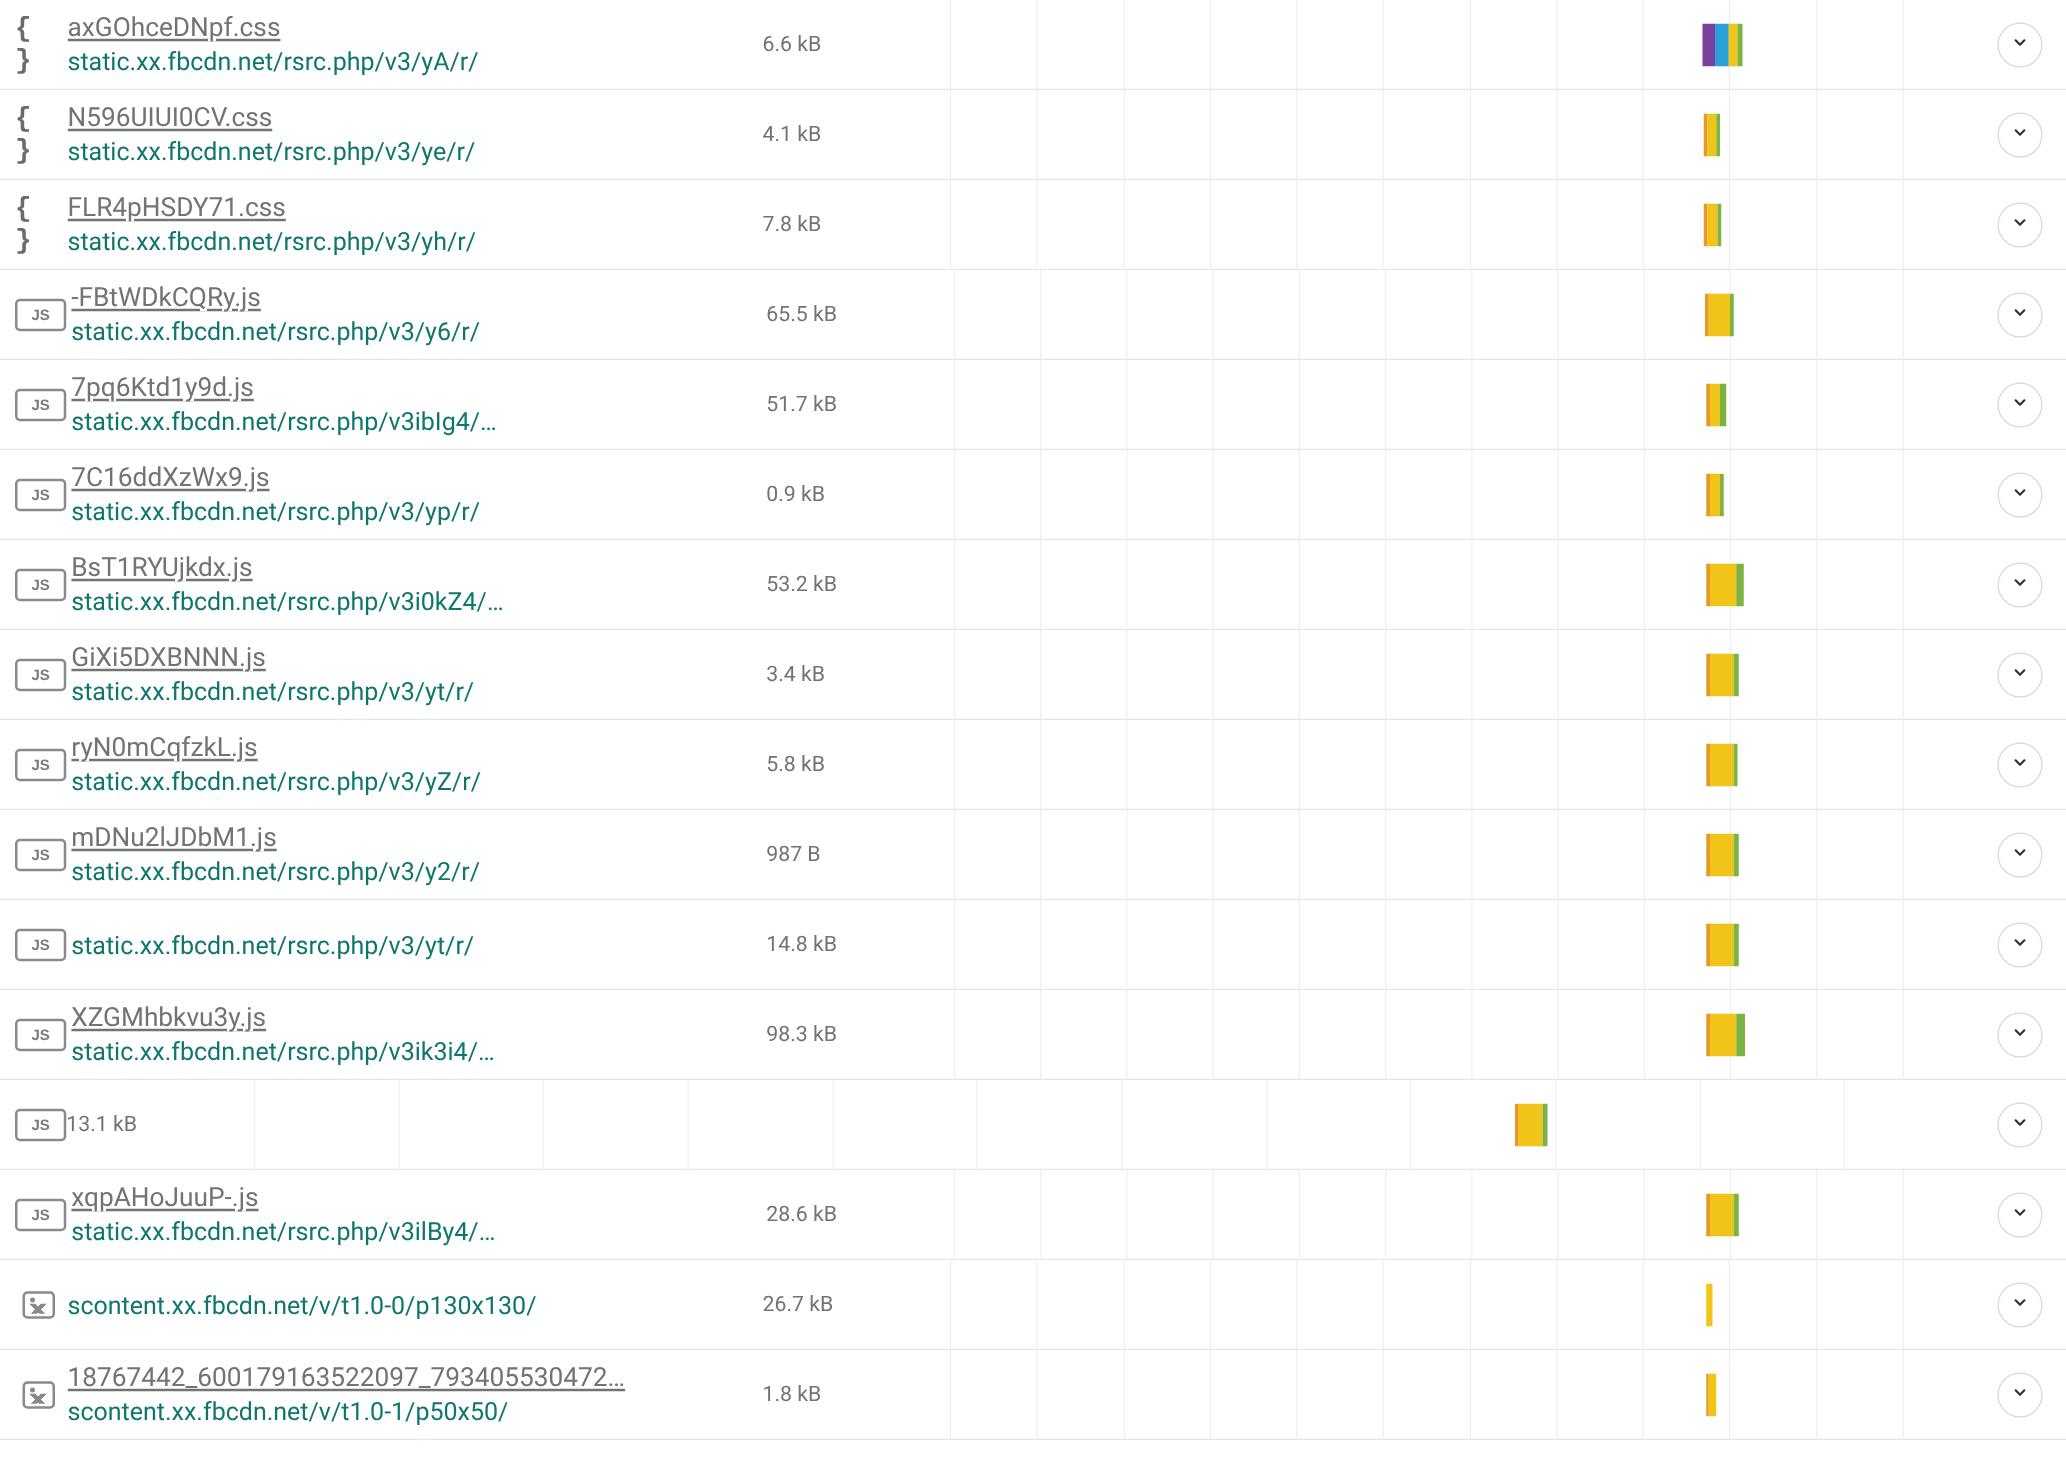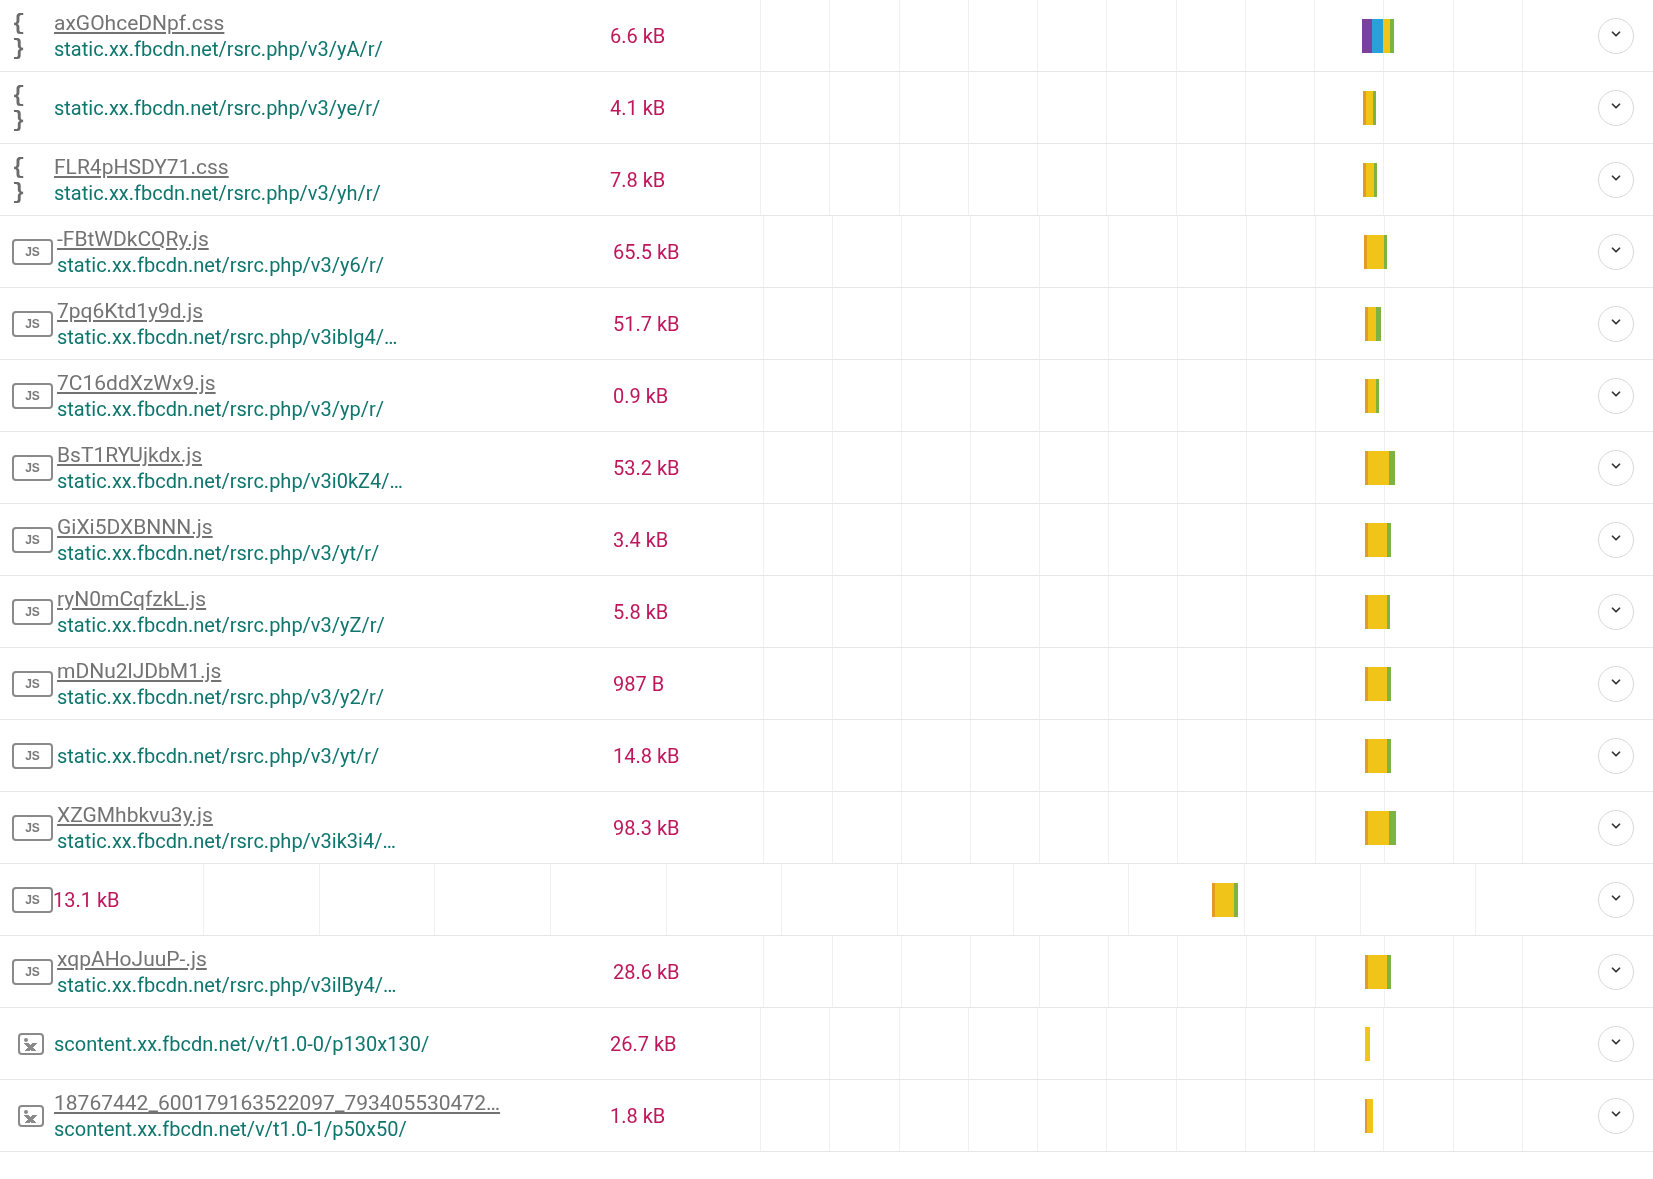--- a/index.html
+++ b/index.html
@@ -26,22 +26,22 @@
   .col-name {
     flex: 0 0 560px;
     padding-left: 4px;
     display: flex;
     flex-direction: column;
     justify-content: center;
     overflow: hidden;
   }
   .col-size {
     flex: 0 0 150px;
-    color: #be185d;
-    font-size: 20px;
+    color: #737373;
+    font-size: 17px;
     white-space: nowrap;
   }
   .col-waterfall {
     flex: 1 1 auto;
     position: relative;
     height: 100%;
   }
   .col-expand {
     flex: 0 0 50px;
     display: flex;
@@ -179,20 +179,21 @@
               <path d="M6 9l6 6 6-6" fill="none" stroke="#333" stroke-width="3" stroke-linecap="round" stroke-linejoin="round"></path>
             </svg></span>
         </button>
       </div>
     </div>
     <div class="row">
       <div class="col-icon">
         <span class="ft-css">{ }</span>
       </div>
       <div class="col-name">
+        <a class="file-name">N596UIUI0CV.css</a>
         <div class="file-path">static.xx.fbcdn.net/rsrc.php/v3/ye/r/</div>
       </div>
       <div class="col-size">4.1 kB</div>
       <div class="col-waterfall">
         <div class="grid-lines">
           <div></div>
           <div></div>
           <div></div>
           <div></div>
           <div></div>

